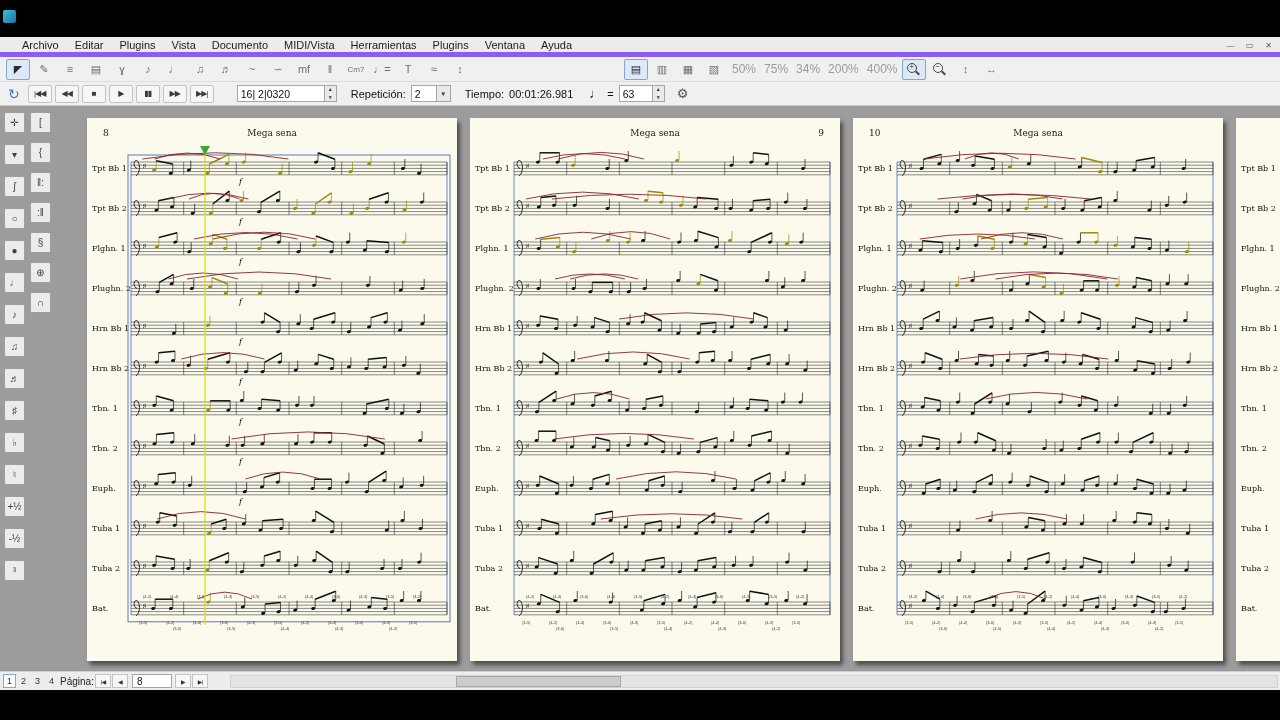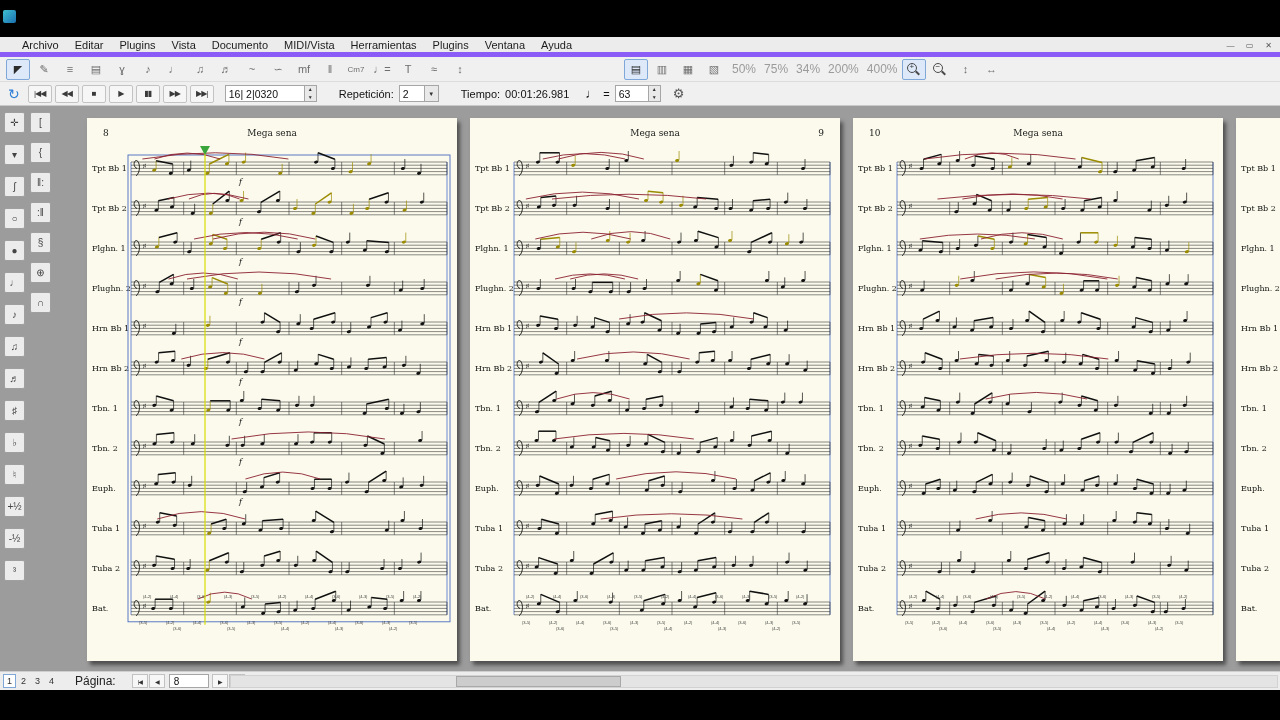--- a/index.html
+++ b/index.html
@@ -29,21 +29,21 @@
   .mag::before{content:"";position:absolute;left:0;top:0;width:8px;height:8px;border:1.5px solid #4a4a4a;border-radius:50%}
   .mag::after{content:"";position:absolute;left:8px;top:9px;width:5px;height:2px;background:#4a4a4a;transform:rotate(45deg)}
   .mag span{position:absolute;left:2.5px;top:-1px;font-size:8px;color:#333;line-height:10px}
 
   .tr-btn{width:24px;height:18px;margin-right:3px;display:flex;align-items:center;justify-content:center;font-size:8px;letter-spacing:-1px;color:#3a3a3a;background:#f6f6f6;border:1px solid #c3c3c3;border-radius:2px;cursor:default}
   .loop-icon{font-size:14px;color:#2f7fd6;margin-right:8px;cursor:default}
   .inset{background:#fff;border:1px solid #a6a6a6;font-size:10.5px;color:#111;padding:0 3px;height:17px;display:flex;align-items:center;white-space:nowrap}
   .spin{display:flex;flex-direction:column;width:12px;height:17px;border:1px solid #a6a6a6;border-left:none;background:#e9e9e9;cursor:default}
   .spin span{font-size:5px;line-height:7.5px;text-align:center;color:#333}
   .combo-arrow{width:14px;height:17px;border:1px solid #a6a6a6;border-left:none;background:#e9e9e9;font-size:6px;color:#333;display:flex;align-items:center;justify-content:center;cursor:default}
-  .tlabel{font-size:11px;color:#111;margin:0 5px 0 22px;white-space:nowrap}
+  .tlabel{font-size:11px;color:#111;margin:0 5px 0 14px;white-space:nowrap}
   .tempo-note{font-size:13px;color:#111;margin-left:16px}
   .gear-icon{font-size:13px;color:#555;margin-left:12px;cursor:default}
 
   
   .canvas{flex:1 1 auto;background:#9c9c9c;position:relative;overflow:hidden}
   .palette{position:absolute;top:6px;display:flex;flex-direction:column;gap:11px;z-index:5}
   .palette.c1{left:4px}
   .palette.c2{left:30px;gap:9px}
   .pal-btn{width:21px;height:21px;background:#ececec;border:1px solid #9f9f9f;border-radius:2px;font-size:10px;color:#444;display:flex;align-items:center;justify-content:center;cursor:default}
 
@@ -52,21 +52,21 @@
   .page-title{position:absolute;left:0;right:0;text-align:center}
   .page-num{position:absolute;top:0}
   .inst-label{position:absolute;left:5px;width:37px;font-family:"DejaVu Serif",serif;font-size:8px;color:#111;line-height:13px;white-space:nowrap}
   svg.sheet{position:absolute;left:0;top:0}
   .sliver{overflow:hidden}
 
   
   .statusbar{height:19px;background:#ededed;border-top:1px solid #cfcfcf;display:flex;align-items:center;padding:0 3px;position:relative;flex:0 0 auto}
   .pg-tab{min-width:13px;height:14px;font-size:9px;display:flex;align-items:center;justify-content:center;color:#333;border:1px solid transparent;padding:0 2px;margin-right:1px;cursor:default}
   .pg-tab.active{background:#fff;border-color:#7fa8d9}
-  .sb-label{font-size:12px;margin:0 16px;color:#222;white-space:nowrap}
+  .sb-label{font-size:10px;margin:0 1px;color:#222;white-space:nowrap}
   .sb-btn{width:16px;height:14px;font-size:6px;letter-spacing:-1px;display:flex;align-items:center;justify-content:center;color:#333;border:1px solid #c2c2c2;background:#f7f7f7;margin-right:1px;cursor:default}
   .sb-box{width:40px;height:14px;background:#fff;border:1px solid #a6a6a6;font-size:10px;color:#111;display:flex;align-items:center;padding-left:4px;margin:0 3px}
   .hscroll{position:absolute;left:230px;right:2px;top:3px;height:13px;background:#e4e4e4;border:1px solid #d2d2d2}
   .hthumb{position:absolute;left:225px;width:165px;top:0;height:11px;background:#cccccc;border:1px solid #a8a8a8;cursor:default}
 </style>
 </head>
 <body>
 
 <div class="screen">
   <div class="bar-top">
@@ -212,21 +212,21 @@
           <span class="tr-btn">
             <span>▮▮</span>
           </span>
           <span class="tr-btn">
             <span>▶▶</span>
           </span>
           <span class="tr-btn">
             <span>▶▶|</span>
           </span>
         </div>
-      <div class="inset" style="width:80px;margin-left:8px">16| 2|0320</div>
+      <div class="inset" style="width:88px;margin-left:20px">16| 2|0320</div>
       <div class="spin">
           <span>▲</span>
           <span>▼</span>
         </div>
       <span class="tlabel">Repetición:</span>
       <div class="inset" style="width:26px">2</div>
       <div class="combo-arrow">▼</div>
       <span class="tlabel">Tiempo:</span>
       <span style="font-size:11px;color:#111">00:01:26.981</span>
       <span class="tempo-note">♩</span>

